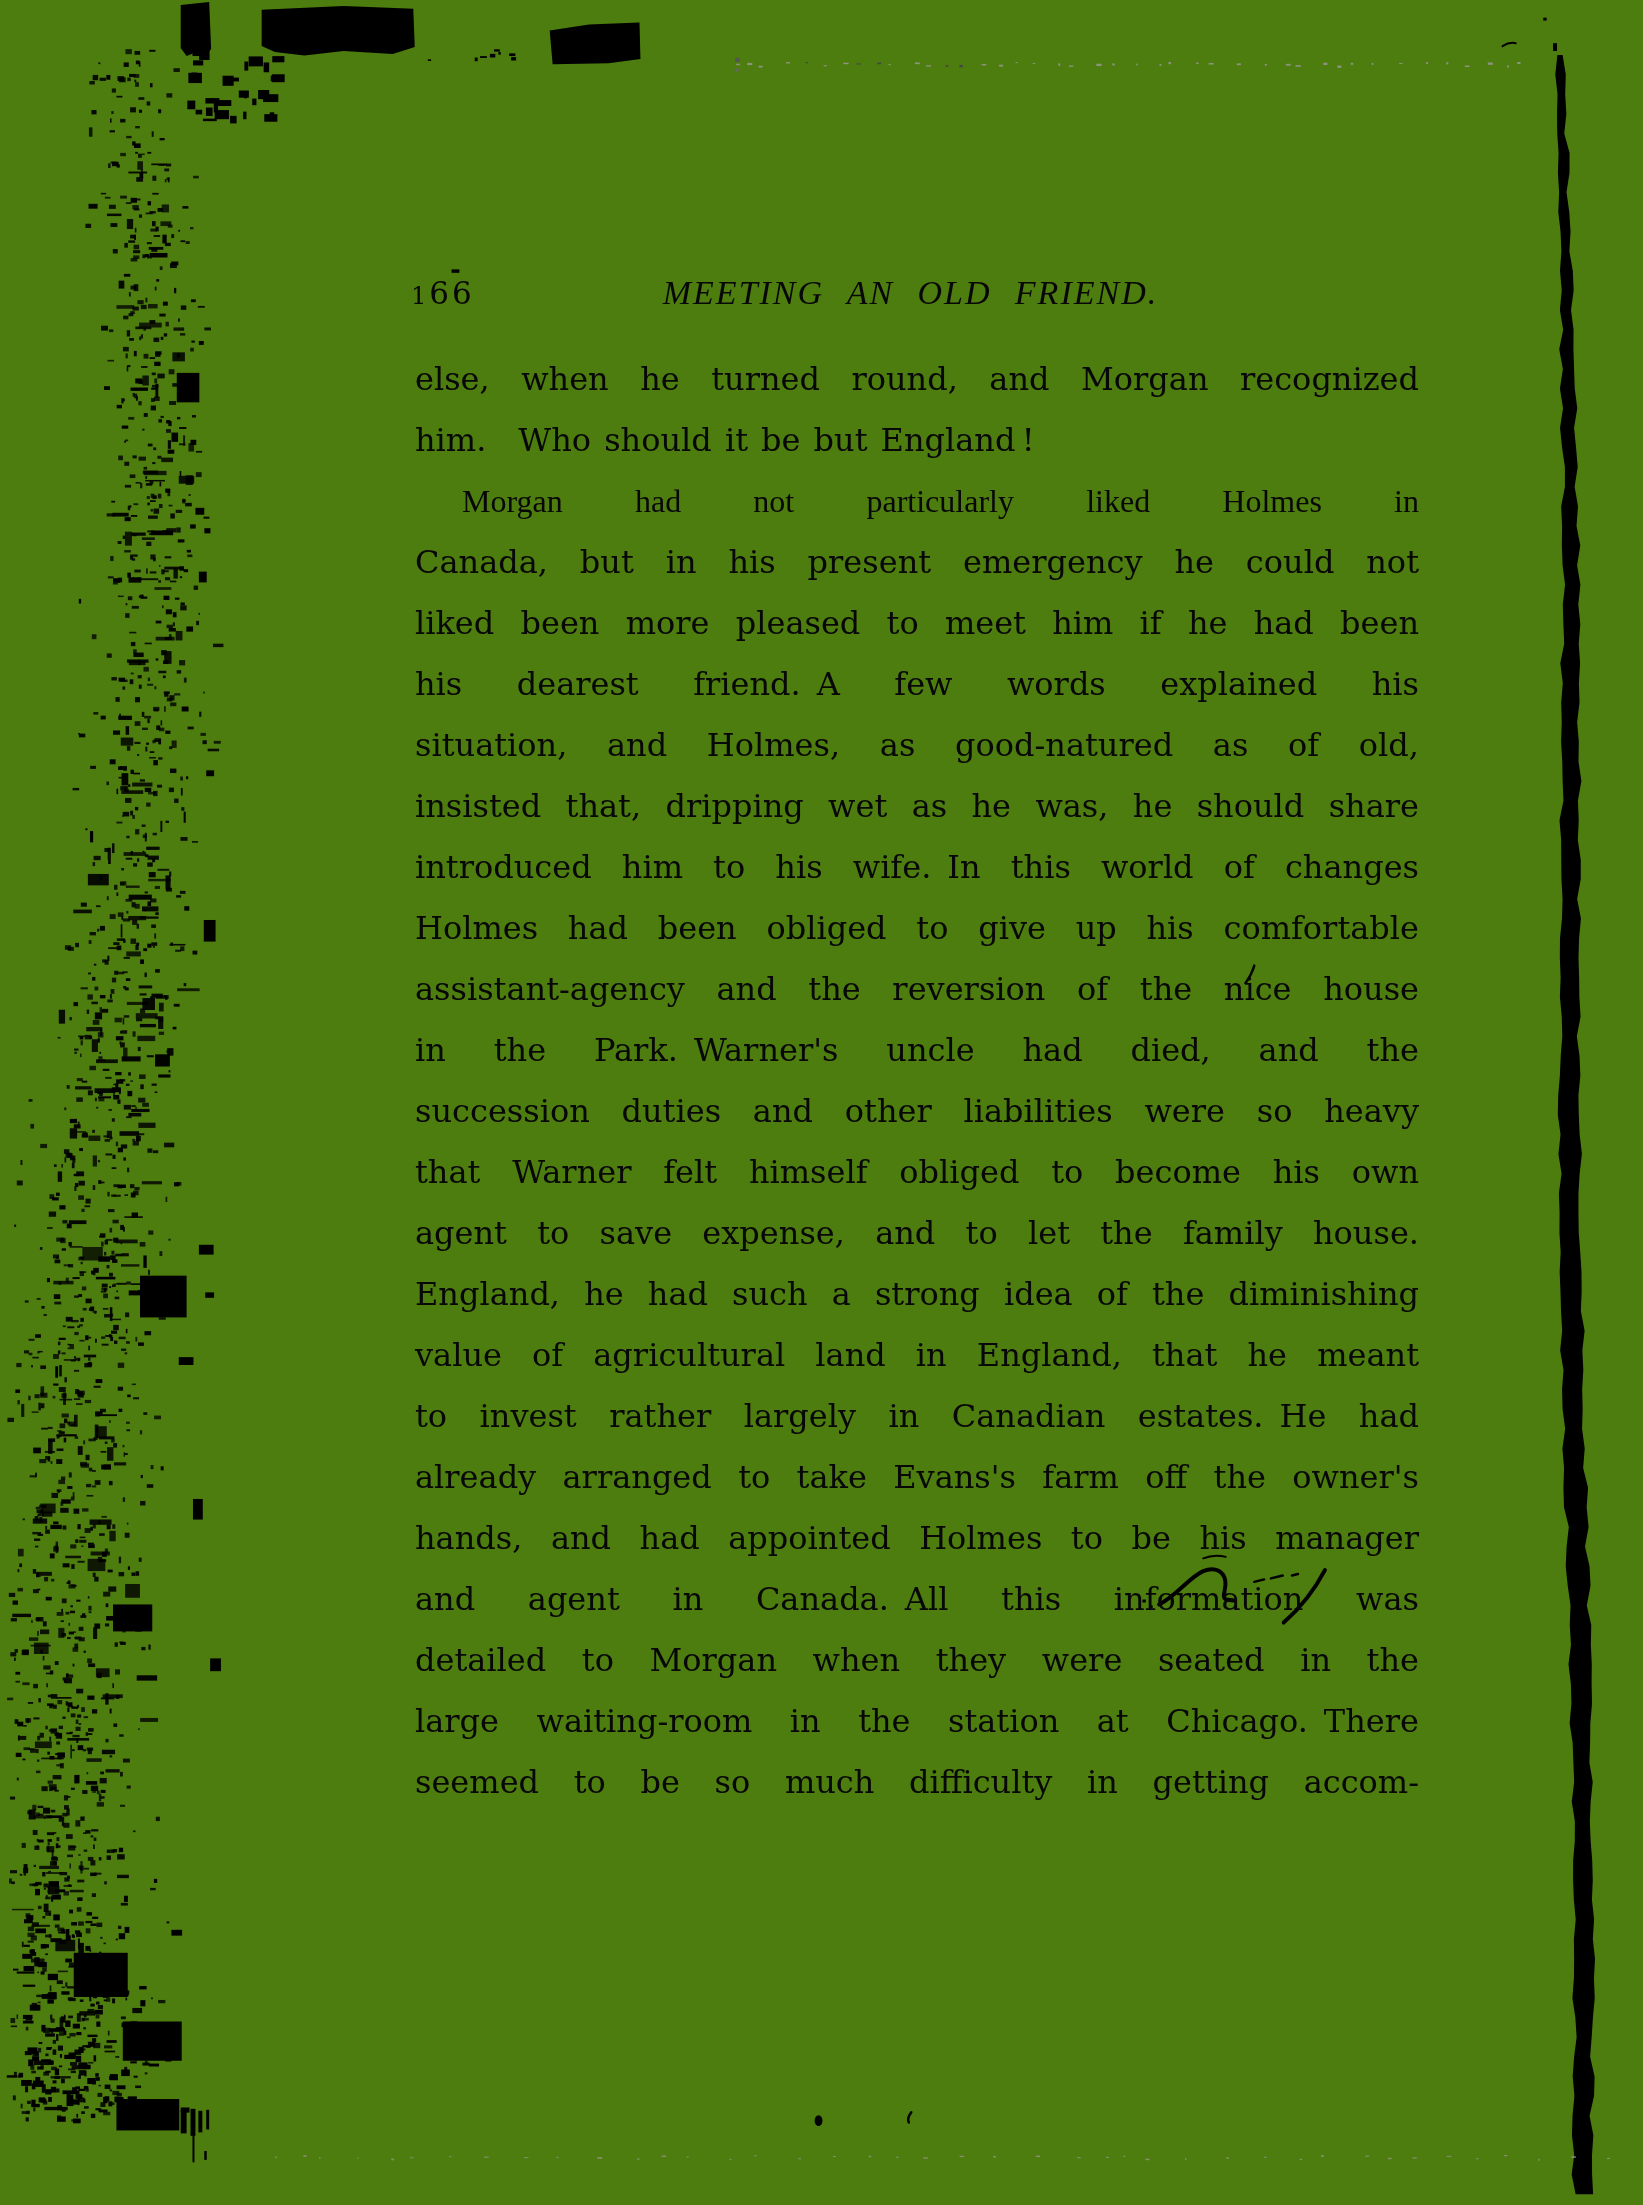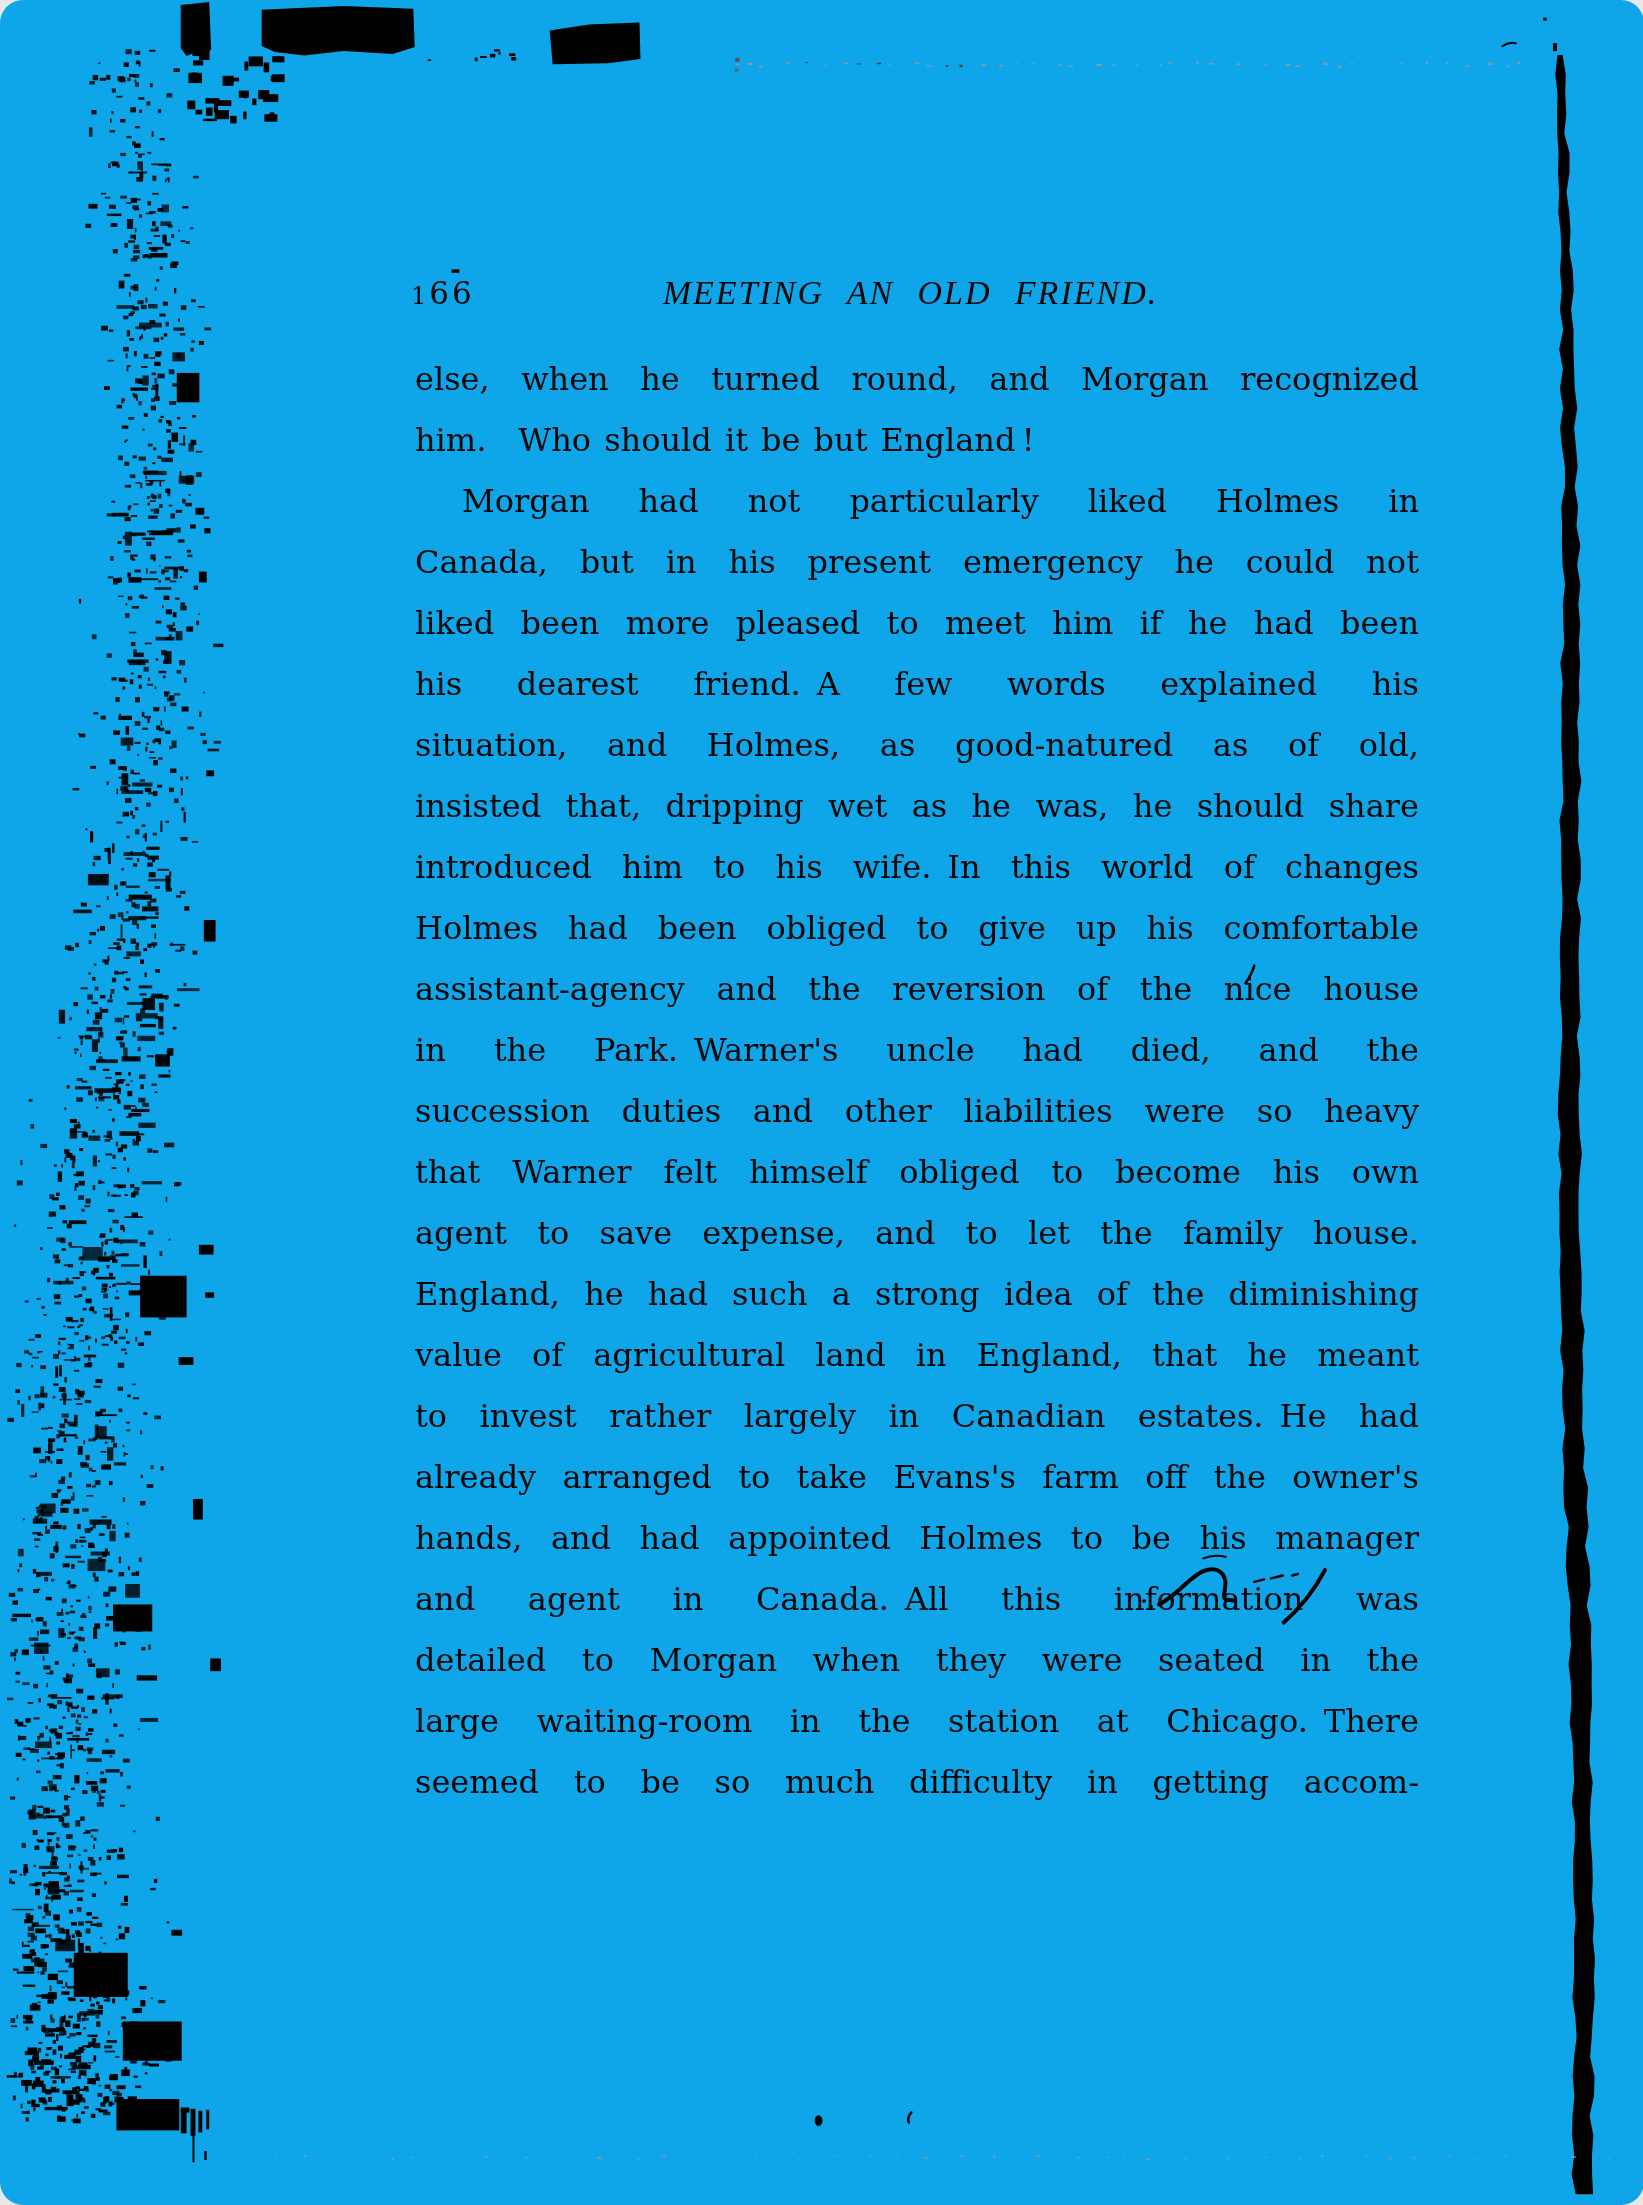--- a/index.html
+++ b/index.html
@@ -1,23 +1,22 @@
 <!DOCTYPE html>
 <html style="font-size:7.9px"><head>
 <meta charset="utf-8">
 <style>
   html,body{margin:0;padding:0;background:#e8e8e8;}
   .page{
     position:relative;
     width:1644px;height:2205px;
-    background:#0ea5e9;
+    background:#4d7c0f;
     overflow:hidden;
     font-family:"DejaVu Serif","Liberation Serif",serif;
     color:#070707;
-    border-radius:23px;
   }
   #artifacts{position:absolute;left:0;top:0;width:1644px;height:2205px;z-index:1;}
   .header{position:absolute;left:0;top:0;width:1644px;z-index:2;}
   .page-number{
     position:absolute;left:411px;top:275px;
     font-size:31px;letter-spacing:2.9px;
   }
   .page-number::first-letter{font-size:0.78em;}
   .running-title{
     position:absolute;left:611px;top:274px;width:599px;
@@ -35,21 +34,21 @@
   .line{
     font-size:32px;
     line-height:61px;
     height:61px;
     text-align:justify;
     text-align-last:justify;
     word-spacing:2.9px;
     white-space:normal;
   }
   .line.no-just{text-align-last:left;}
-  .line.indent{text-indent:47px;}
+  .line.indent{text-indent:47px;font-family:Liberation Serif, serif;}
 </style>
 </head>
 <body>
 
 <div class="page" style="color: rgb(7, 7, 7);">
 
   <svg id="artifacts" viewBox="0 0 3350 4494" xmlns="http://www.w3.org/2000/svg">
 
     <g>
       <polygon points="368,10 426,4 430,100 418,114 400,106 380,114 368,98" fill="#000"></polygon>

